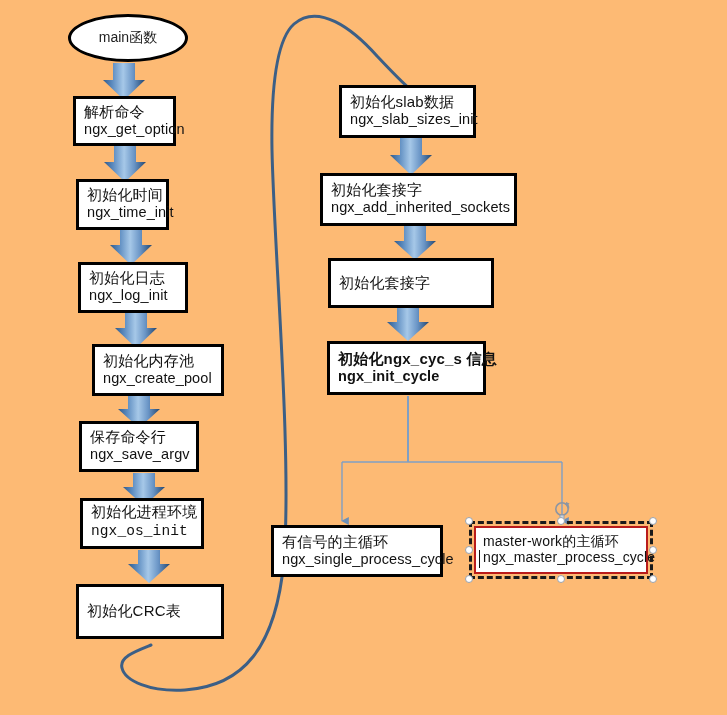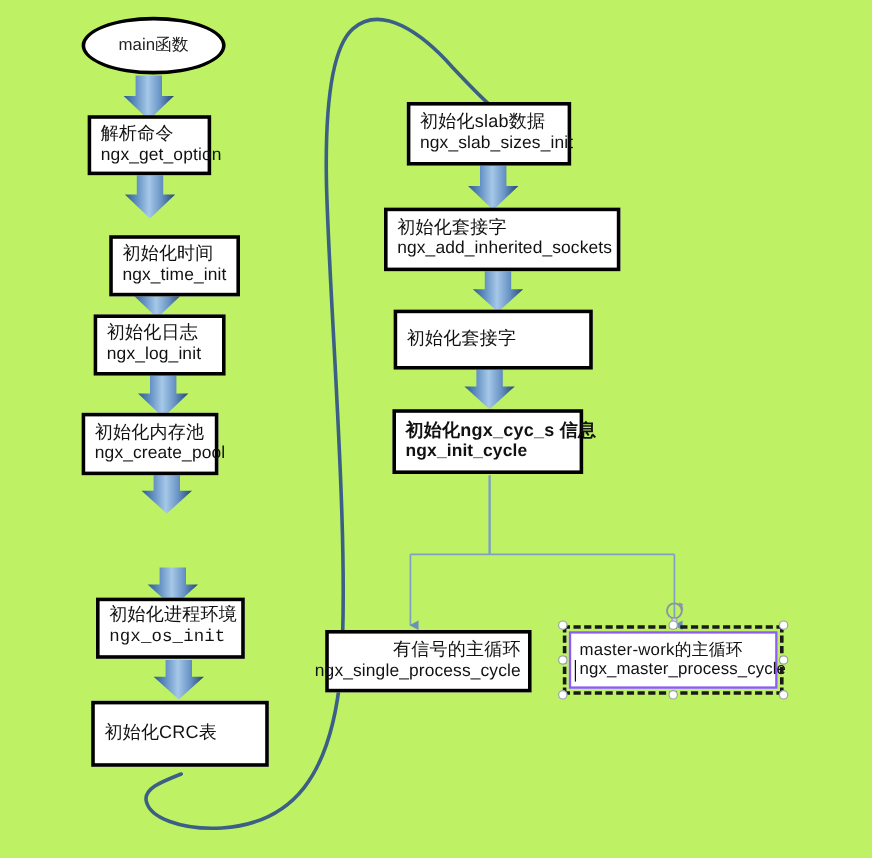--- a/index.html
+++ b/index.html
@@ -7,21 +7,21 @@
     padding: 0;
     background: #ffffff;
   }
   body {
     font-family: "Liberation Sans", "DejaVu Sans", sans-serif;
   }
   #canvas {
     position: relative;
     width: 727px;
     height: 715px;
-    background: #bef264;
+    background: #fdba74;
     overflow: hidden;
   }
   svg.layer {
     position: absolute;
     left: 0;
     top: 0;
     width: 727px;
     height: 715px;
     pointer-events: none;
   }
@@ -55,21 +55,21 @@
     border-radius: 50%;
     background: #ffffff;
     display: flex;
     align-items: center;
     justify-content: center;
     font-size: 14px;
     color: #222222;
   }
   
   .node.selected {
-    border: 2px solid #8b5cf6;
+    border: 2px solid #b91c1c;
     outline: none;
     justify-content: center;
   }
   .sel-frame {
     position: absolute;
     box-sizing: border-box;
     border: 3px dashed #1a1a1a;
     background: transparent;
     pointer-events: none;
   }
@@ -166,35 +166,39 @@
 
   <div class="ellipse" style="left:68px; top:14px; width:120px; height:48px;">
     <span>main函数</span>
   </div>
 
   <div class="node" style="left:73px; top:96px; width:103px; height:50px;">
     <div class="cn">解析命令</div>
     <div class="fn">ngx_get_option</div>
   </div>
 
-  <div class="node" style="left:91px; top:179px; width:109px; height:51px;margin-top:17px;">
+  <div class="node" style="left:76px; top:179px; width:93px; height:51px;">
     <div class="cn">初始化时间</div>
     <div class="fn">ngx_time_init</div>
   </div>
 
   <div class="node" style="left:78px; top:262px; width:110px; height:51px;">
     <div class="cn">初始化日志</div>
     <div class="fn">ngx_log_init</div>
   </div>
 
-  <div class="node" style="left:68px; top:344px; width:114px; height:52px;">
+  <div class="node" style="left:92px; top:344px; width:132px; height:52px;">
     <div class="cn">初始化内存池</div>
     <div class="fn">ngx_create_pool</div>
   </div>
 
+  <div class="node" style="left:79px; top:421px; width:120px; height:51px;">
+    <div class="cn">保存命令行</div>
+    <div class="fn">ngx_save_argv</div>
+  </div>
 
   <div class="node" style="left:80px; top:498px; width:124px; height:51px;font-family:Liberation Mono, monospace;">
     <div class="cn">初始化进程环境</div>
     <div class="fn">ngx_os_init</div>
   </div>
 
   <div class="node" style="left:76px; top:584px; width:148px; height:55px;">
     <div class="cn">初始化CRC表</div>
   </div>
 
@@ -210,21 +214,21 @@
 
   <div class="node" style="left:328px; top:258px; width:166px; height:50px;">
     <div class="cn">初始化套接字</div>
   </div>
 
   <div class="node" style="left:327px; top:341px; width:159px; height:54px;font-weight:bold;">
     <div class="cn">初始化ngx_cyc_s 信息</div>
     <div class="fn">ngx_init_cycle</div>
   </div>
 
-  <div class="node" style="left:271px; top:525px; width:172px; height:52px;align-items:flex-end;">
+  <div class="node" style="left:271px; top:525px; width:172px; height:52px;">
     <div class="cn">有信号的主循环</div>
     <div class="fn">ngx_single_process_cycle</div>
   </div>
 
   <div class="node selected" style="left:474px; top:526px; width:174px; height:48px; padding-left:7px;">
     <div class="cn" style="font-size:14px;">master-work的主循环</div>
     <div class="fn" style="font-size:14px;">ngx_master_process_cycle</div>
   </div>
 
   <div class="caret" style="left:479px; top:550px; height:18px;"></div>

